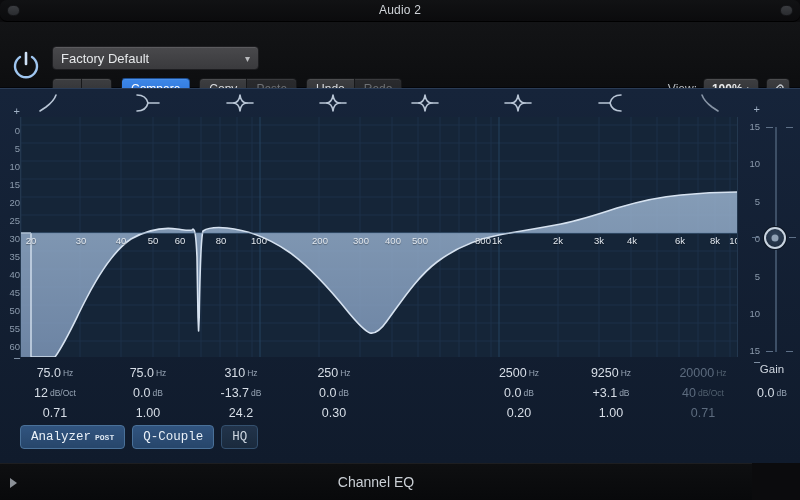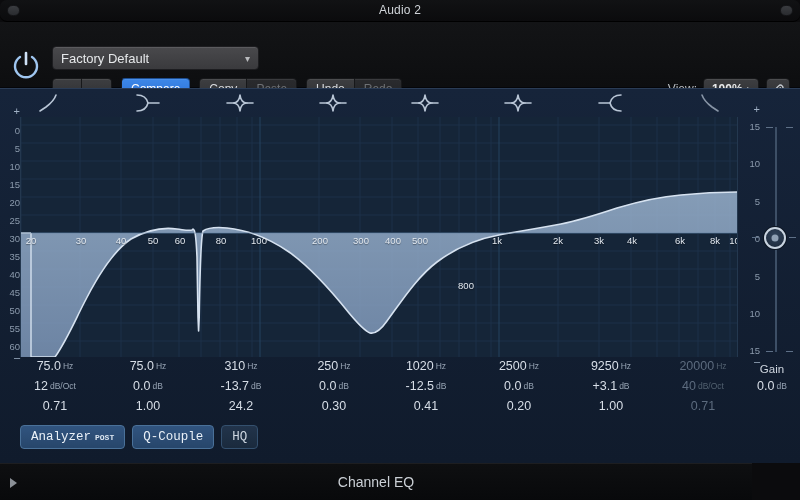--- a/index.html
+++ b/index.html
@@ -120,21 +120,21 @@
   .gknob2:after{
     content:""; position:absolute; left:50%; top:50%; width:7px; height:7px;
     transform:translate(-50%,-50%); border-radius:50%;
     background:#8fa0b4;
   }
   .gtick{ position:absolute; width:7px; height:1px; background:#5e7087; }
 
   
   .params{ position:absolute; left:0; top:270px; width:800px; height:62px; }
   .pcol{ position:absolute; width:96px; text-align:center; }
-  .prow{ height:20px; line-height:14px; font-size:12.5px; color:#d7dee7; white-space:nowrap; }
+  .prow{ height:20px; line-height:28px; font-size:12.5px; color:#d7dee7; white-space:nowrap; }
   .prow .u{ font-size:8.5px; color:#97a4b4; margin-left:2px; vertical-align:1px; }
   .pcol.off .prow{ color:#5c6b7e; }
   .pcol.off .prow .u{ color:#51606f; }
   .gaincol{ position:absolute; left:744px; width:56px; text-align:center; }
   .gaincol .lbl{ font-size:11.5px; color:#cfd6df; height:20px; line-height:20px; }
 
   
   .toggles{ position:absolute; left:20px; top:336px; display:flex;font-family:Liberation Mono, monospace; }
   .tg{
     height:24px; padding:0 10px; margin-right:7px; border-radius:4px;
@@ -422,21 +422,21 @@
       <div class="freqlbl" style="left:60px;">30</div>
       <div class="freqlbl" style="left:100px;">40</div>
       <div class="freqlbl" style="left:132px;">50</div>
       <div class="freqlbl" style="left:159px;">60</div>
       <div class="freqlbl" style="left:200px;">80</div>
       <div class="freqlbl" style="left:238px;">100</div>
       <div class="freqlbl" style="left:299px;">200</div>
       <div class="freqlbl" style="left:340px;">300</div>
       <div class="freqlbl" style="left:372px;">400</div>
       <div class="freqlbl" style="left:399px;">500</div>
-      <div class="freqlbl" style="left:445px;margin-top:45px;">800</div>
+      <div class="freqlbl" style="left:462px;">800</div>
       <div class="freqlbl" style="left:476px;">1k</div>
       <div class="freqlbl" style="left:537px;">2k</div>
       <div class="freqlbl" style="left:578px;">3k</div>
       <div class="freqlbl" style="left:611px;">4k</div>
       <div class="freqlbl" style="left:659px;">6k</div>
       <div class="freqlbl" style="left:694px;">8k</div>
       <div class="freqlbl" style="left:716px;">10k</div>
 
     </div>
 
@@ -459,25 +459,20 @@
         <div class="prow"><span>-13.7</span><span class="u">dB</span></div>
         <div class="prow">24.2</div>
       </div>
 
       <div class="pcol" style="left:286px">
         <div class="prow"><span>250</span><span class="u">Hz</span></div>
         <div class="prow"><span>0.0</span><span class="u">dB</span></div>
         <div class="prow">0.30</div>
       </div>
 
-      <div class="pcol" style="left:378px">
-        <div class="prow"><span>1020</span><span class="u">Hz</span></div>
-        <div class="prow"><span>-12.5</span><span class="u">dB</span></div>
-        <div class="prow">0.41</div>
-      </div>
 
       <div class="pcol" style="left:471px">
         <div class="prow"><span>2500</span><span class="u">Hz</span></div>
         <div class="prow"><span>0.0</span><span class="u">dB</span></div>
         <div class="prow">0.20</div>
       </div>
 
       <div class="pcol" style="left:563px">
         <div class="prow"><span>9250</span><span class="u">Hz</span></div>
         <div class="prow"><span>+3.1</span><span class="u">dB</span></div>

